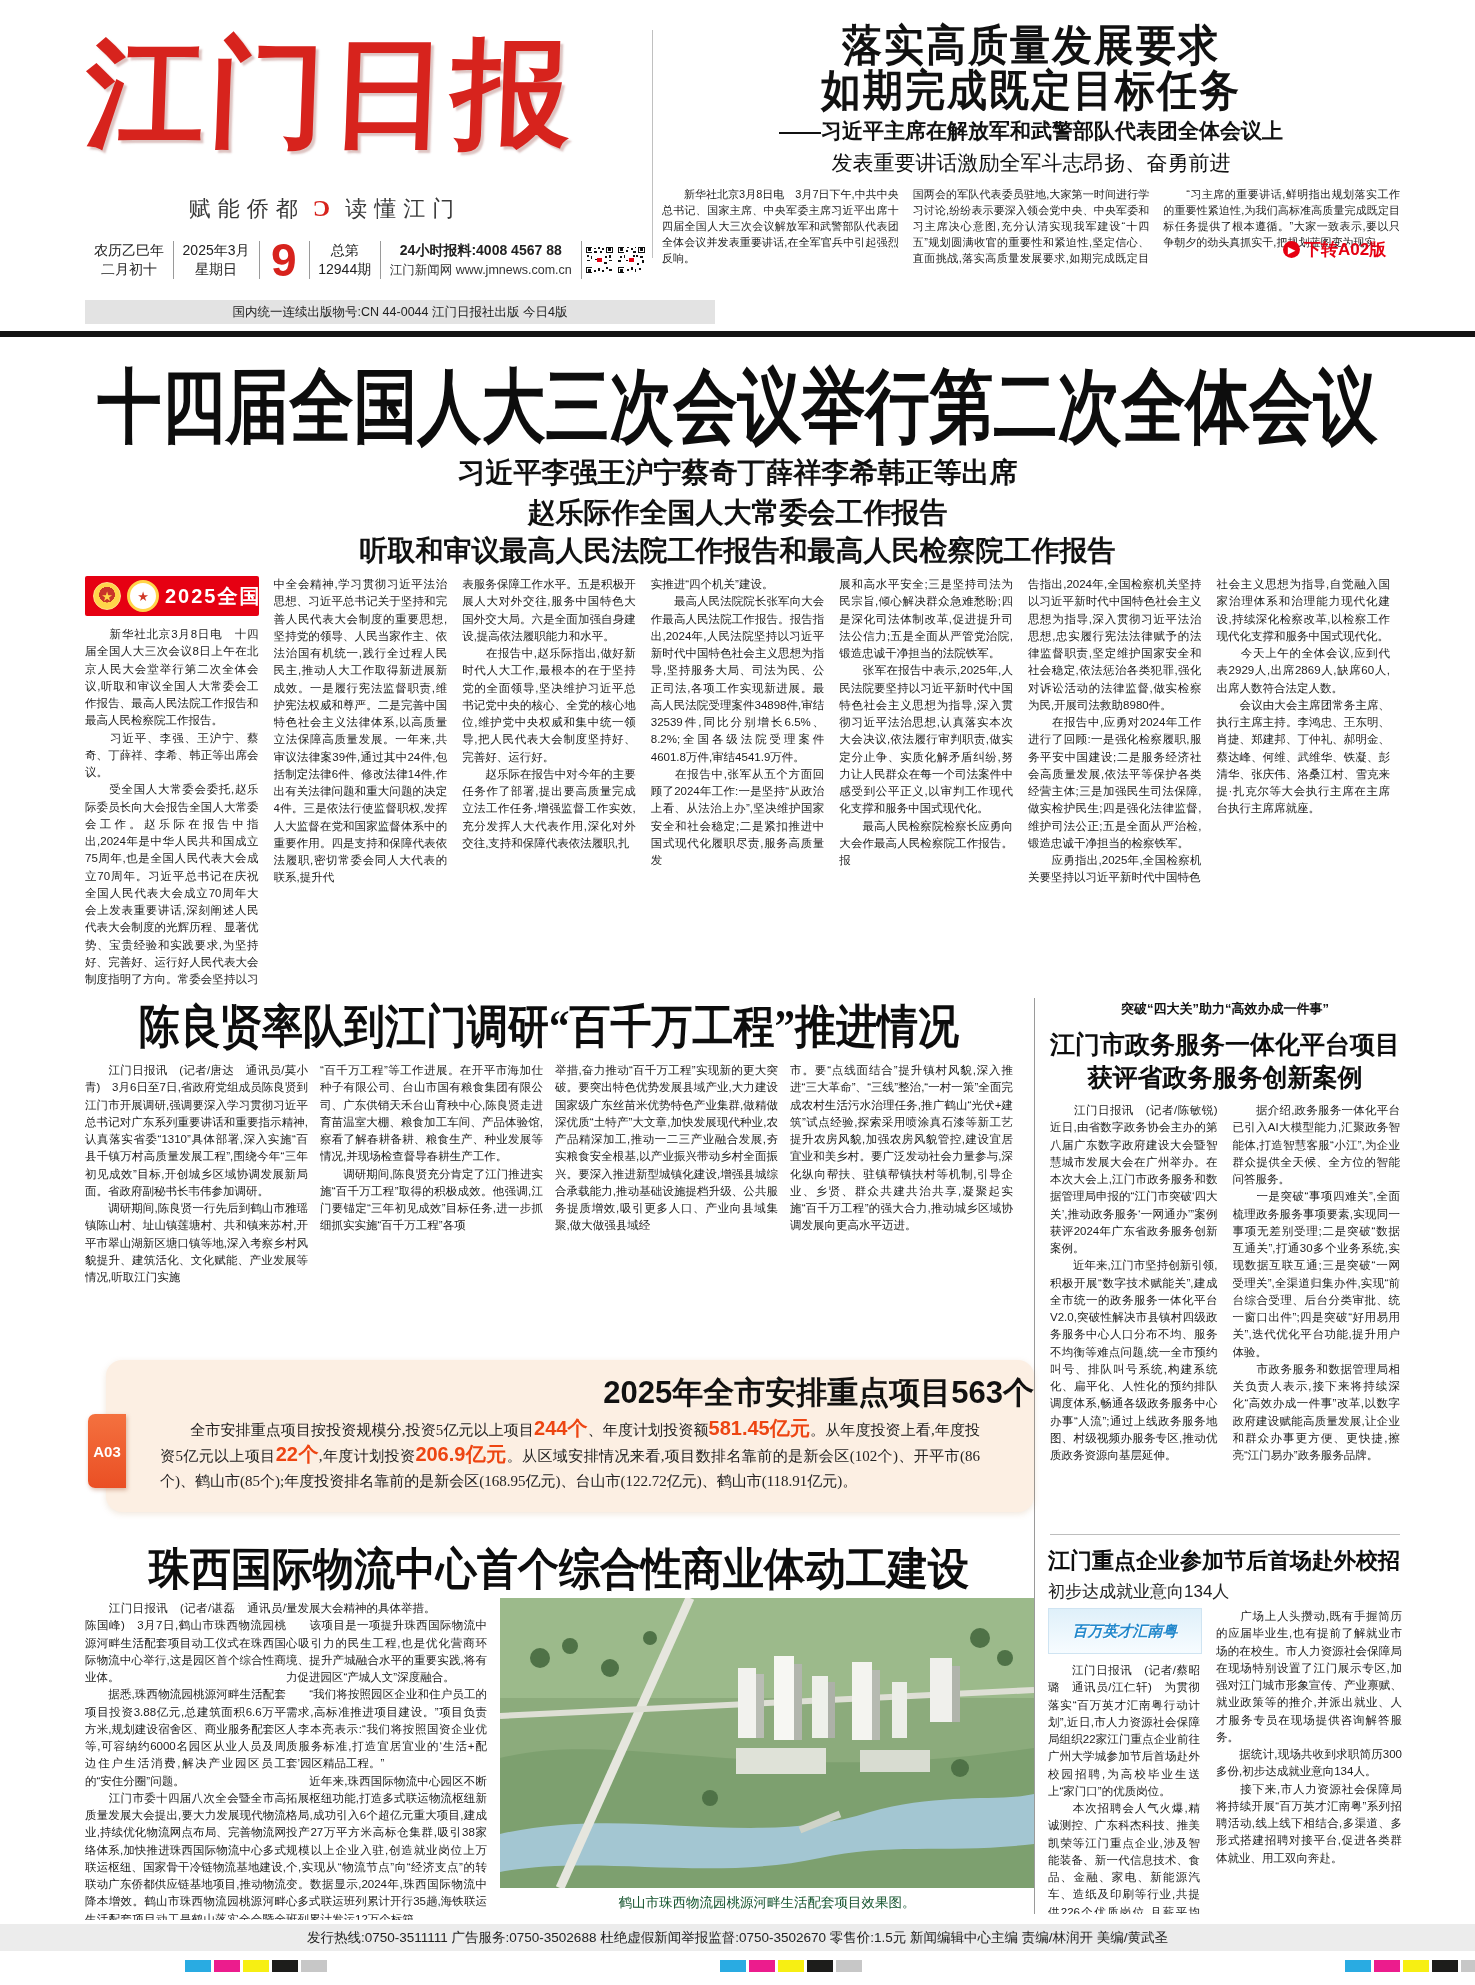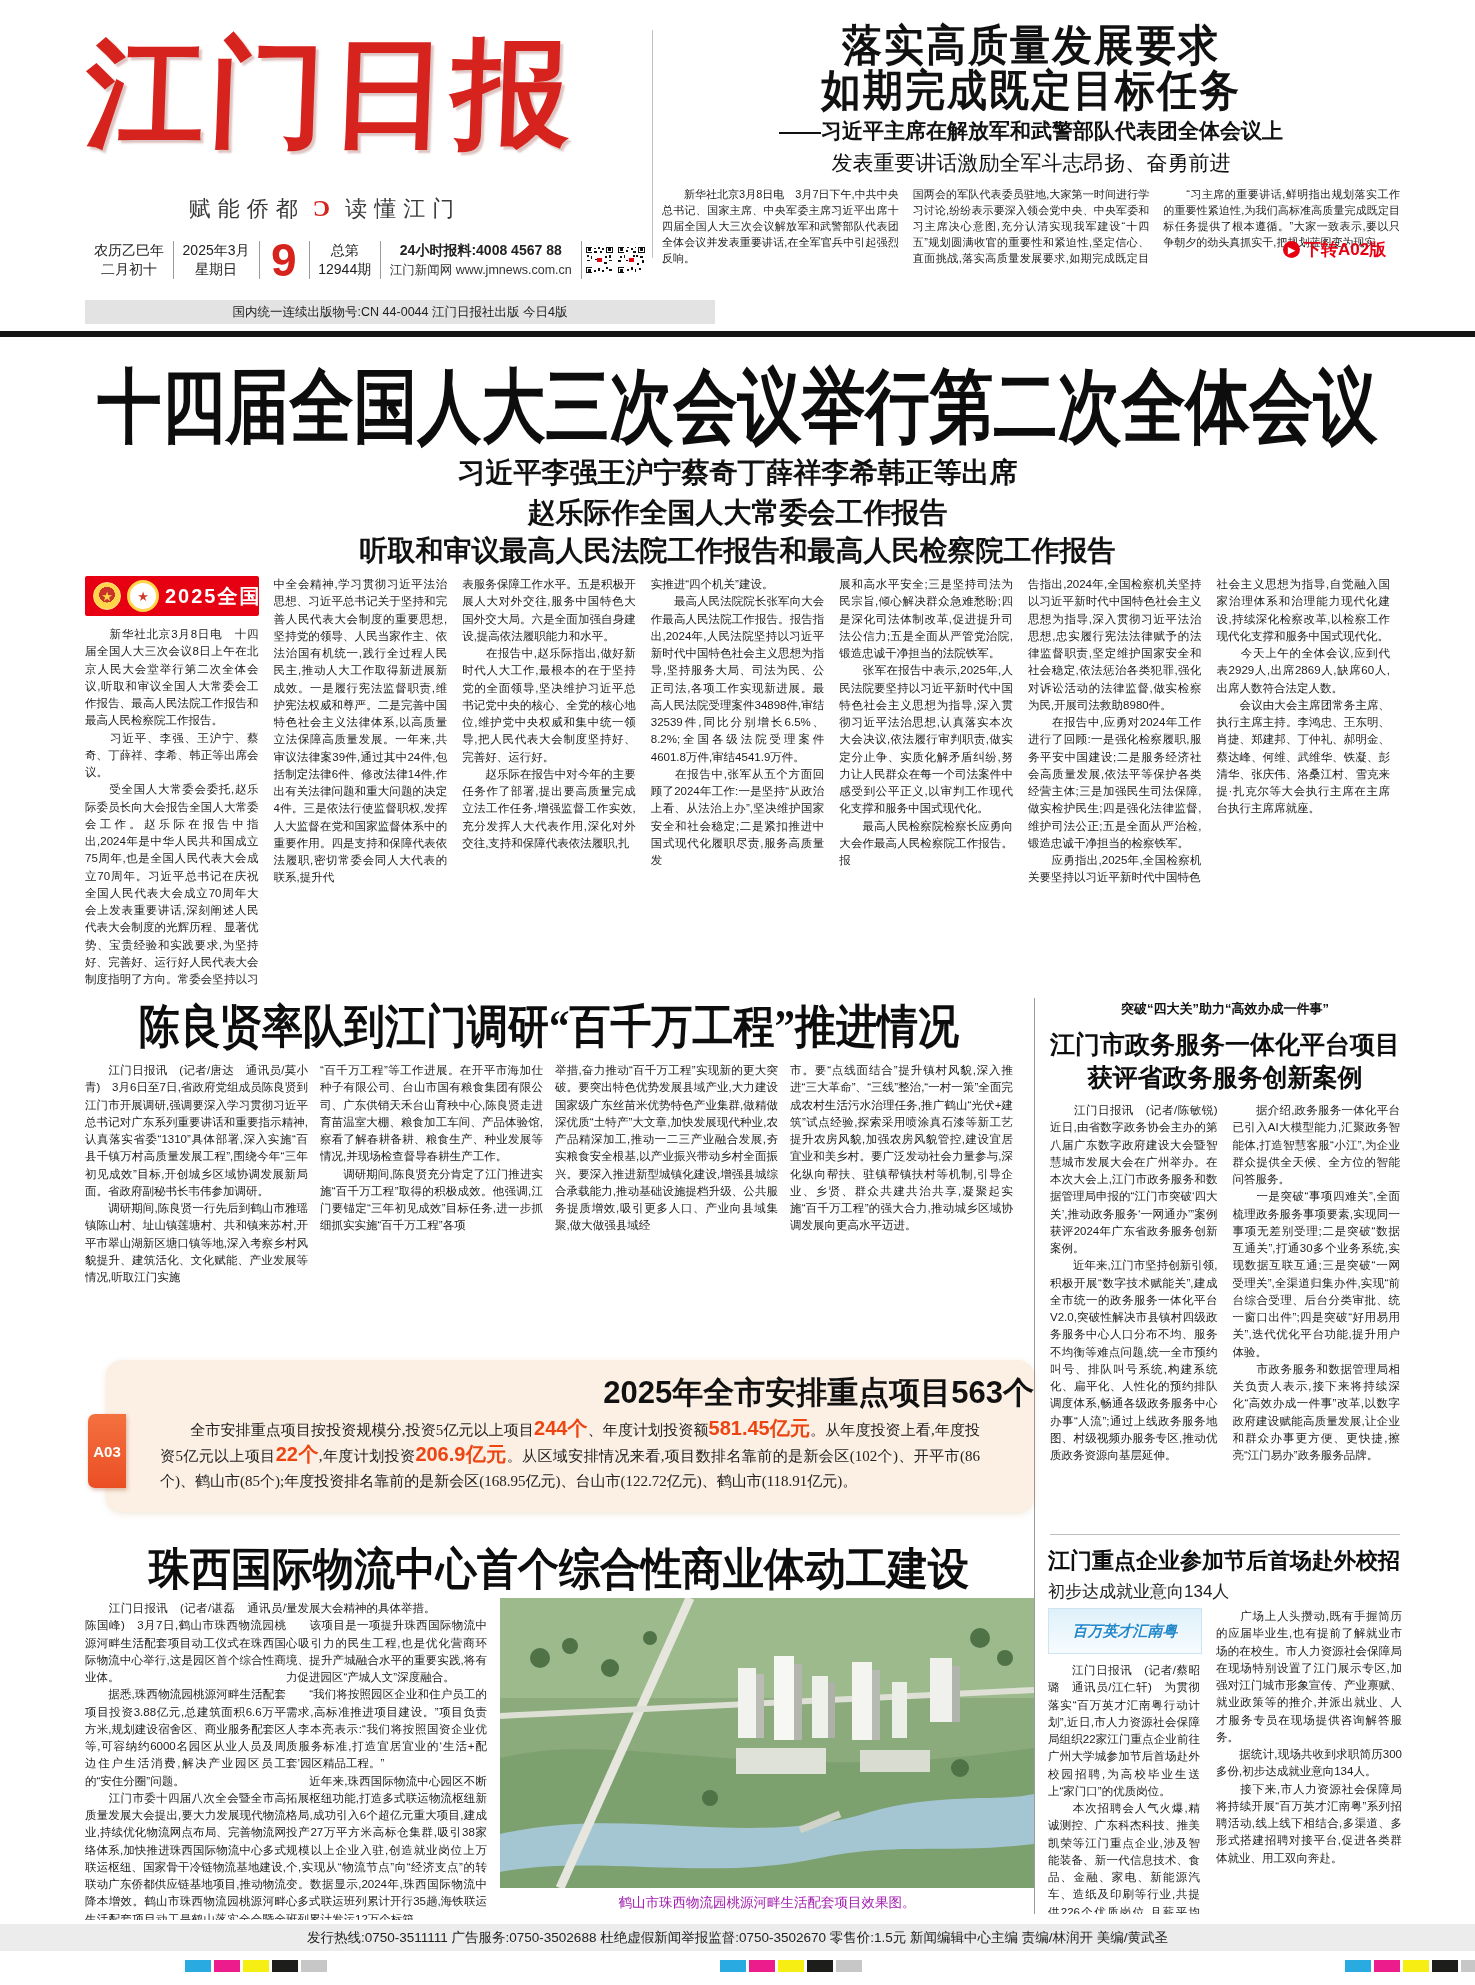--- a/index.html
+++ b/index.html
@@ -75,21 +75,21 @@
   .rn-u{text-decoration:underline;}
   .ribbon{left:88px;top:1414px;width:38px;height:74px;background:linear-gradient(180deg,#f4713f,#ea4f24);
           border-radius:7px 0 0 7px;color:#fff;font-size:15px;font-weight:700;display:flex;
           align-items:center;justify-content:center;box-shadow:1px 2px 4px rgba(150,60,20,.35);}
   
   .log-h{left:85px;top:1540px;width:948px;text-align:center;font-family:"Liberation Serif",serif;
          font-weight:900;font-size:41px;color:#0d0d0d;transform:scaleY(1.08);transform-origin:top center;
          white-space:nowrap;}
   .logcols{left:85px;top:1600px;width:402px;height:320px;display:flex;overflow:hidden;}
   .photo{left:500px;top:1598px;width:534px;height:290px;overflow:hidden;background:#86a878;}
-  .caption{left:500px;top:1894px;width:534px;text-align:center;font-size:13.5px;color:#a21caf;}
+  .caption{left:500px;top:1894px;width:534px;text-align:center;font-size:13.5px;color:#14532d;}
   
   .rec-rule{left:1050px;top:1534px;width:350px;height:1px;background:#bdbdbd;}
   .rec-h{left:1048px;top:1546px;width:354px;font-size:22px;font-weight:900;color:#0d0d0d;white-space:nowrap;}
   .rec-sub{left:1048px;top:1580px;width:354px;font-size:17px;color:#222;}
   .banner{left:1048px;top:1608px;width:152px;height:44px;background:linear-gradient(180deg,#dff0fa,#f7fcff);
           border:1px solid #cfe4f2;display:flex;align-items:center;justify-content:center;overflow:hidden;}
   .banner span{font-size:15px;font-weight:900;font-style:italic;color:#2288cc;white-space:nowrap;
           text-shadow:1px 1px 0 #fff;}
   .reccol1{left:1048px;top:1662px;width:152px;height:252px;overflow:hidden;}
   .reccol2{left:1216px;top:1608px;width:186px;height:306px;overflow:hidden;}

